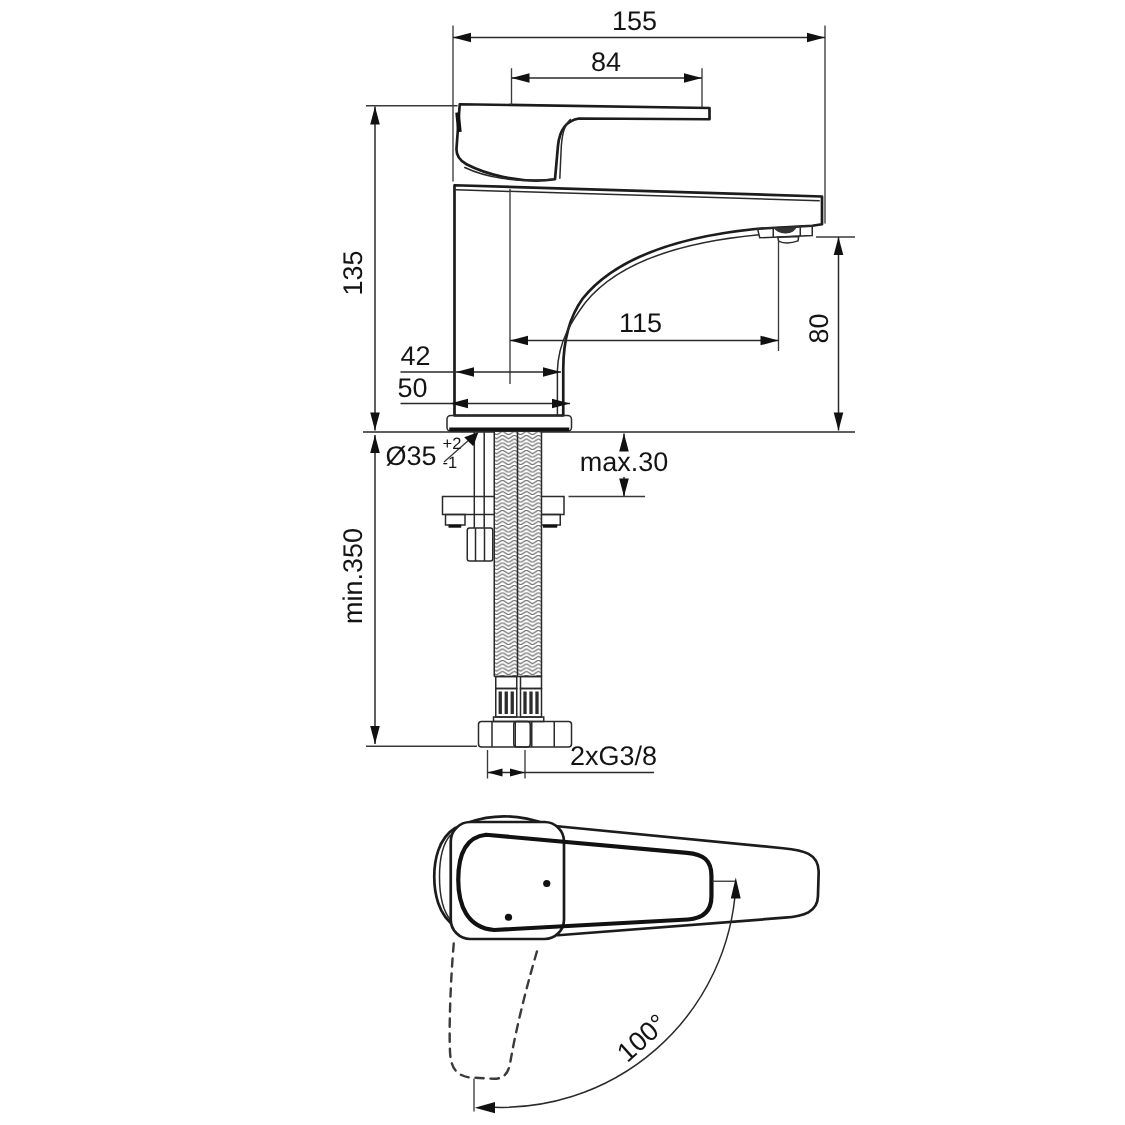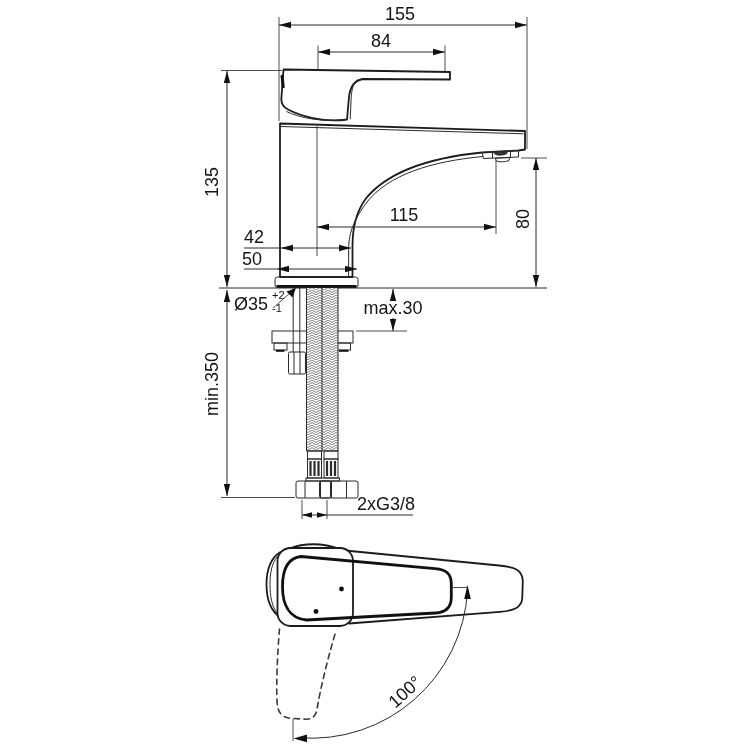--- a/index.html
+++ b/index.html
@@ -1,17 +1,17 @@
 <!DOCTYPE html>
 <html><head>
 <meta charset="utf-8">
 <style>
   html,body{margin:0;padding:0;}
   body{width:750px;height:750px;background:#ffffff;overflow:hidden;}
-  .stage{position:relative;width:676px;height:750px;background:#fff;}
+  .stage{position:relative;width:676px;height:750px;background:#fff;margin-left:23px;}
   svg{position:absolute;left:0;top:0;}
   text{font-family:"Liberation Sans","DejaVu Sans",sans-serif;font-size:18px;fill:#141414;}
   text.small{font-size:11px;}
   .outline{stroke:#1c1c1c;stroke-width:1.8;fill:none;stroke-linejoin:round;stroke-linecap:round;}
   .outline-thin{stroke:#2a2a2a;stroke-width:1;fill:none;}
   .whitefill{fill:#ffffff;}
   .dim{stroke:#2a2a2a;stroke-width:1;fill:none;}
   .ext{stroke:#3a3a3a;stroke-width:0.9;fill:none;}
   .arrow{fill:#111;stroke:none;}
   .bold{stroke:#111;stroke-width:2.8;fill:none;stroke-linejoin:round;}

